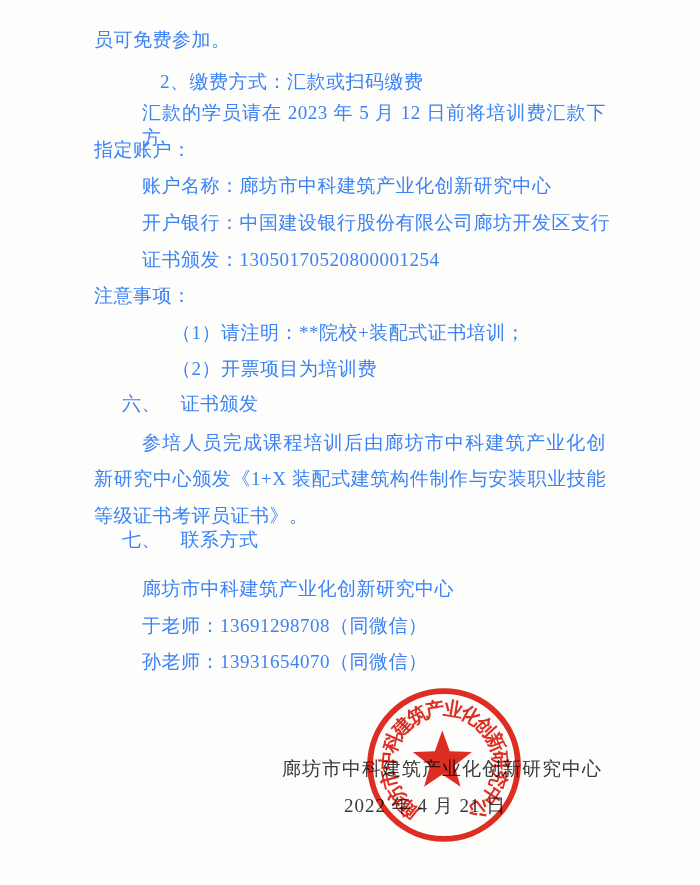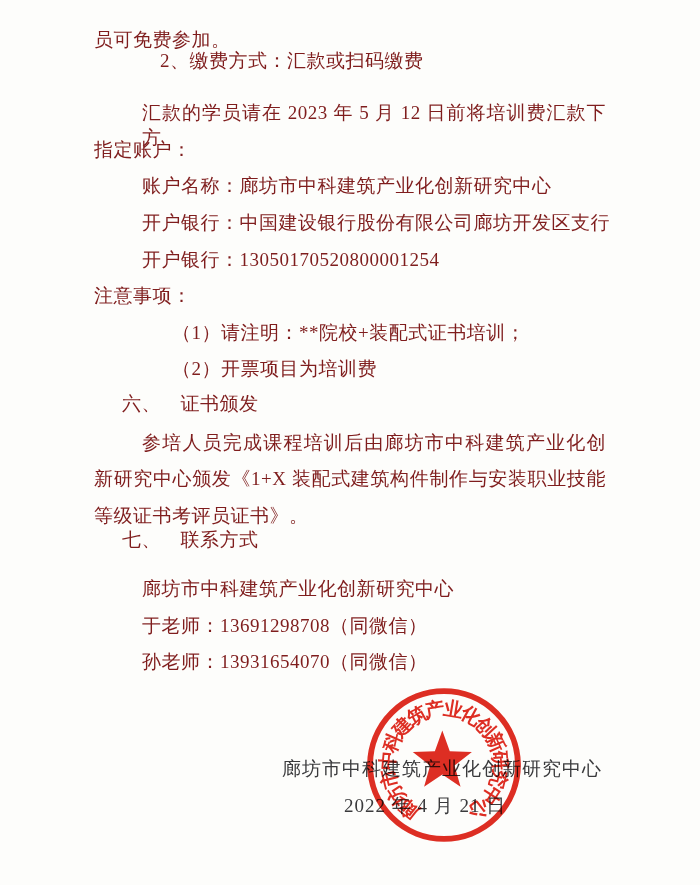--- a/index.html
+++ b/index.html
@@ -9,21 +9,21 @@
     font-family: "Liberation Serif", "DejaVu Serif", serif;
     position: relative;
     overflow: hidden;
   }
   .page { position: absolute; inset: 0; }
   .doc-line {
     position: absolute;
     left: 94px;
     font-size: 19px;
     line-height: 25px;
-    color: #7f1d1d;
+    color: #3b82f6;
     letter-spacing: 0.5px;
     white-space: nowrap;
   }
   .indent-para { left: 142px; }
   .indent-num  { left: 160px; }
   .indent-item { left: 172px; }
   .indent-sec  { left: 122px; }
   .fill {
     right: 94px;
     white-space: normal;
@@ -53,26 +53,26 @@
     font-weight: bold;
   }
 </style>
 </head>
 <body>
 
 <div class="page">
 
   <div id="doc-body">
       <div class="doc-line" style="top: 27px;">员可免费参加。</div>
-      <div class="doc-line indent-num" style="top: 48px;">2、缴费方式：汇款或扫码缴费</div>
+      <div class="doc-line indent-num" style="top: 69px;">2、缴费方式：汇款或扫码缴费</div>
       <div class="doc-line indent-para fill" style="top: 100px;">汇款的学员请在 2023 年 5 月 12 日前将培训费汇款下方</div>
       <div class="doc-line" style="top: 137px;">指定账户：</div>
       <div class="doc-line indent-para" style="top: 173px;">账户名称：廊坊市中科建筑产业化创新研究中心</div>
       <div class="doc-line indent-para" style="top: 210px;">开户银行：中国建设银行股份有限公司廊坊开发区支行</div>
-      <div class="doc-line indent-para" style="top: 247px;">开户银行：13050170520800001254</div>
+      <div class="doc-line indent-para" style="top: 247px;">证书颁发：13050170520800001254</div>
       <div class="doc-line" style="top: 283px;">注意事项：</div>
       <div class="doc-line indent-item" style="top: 320px;">（1）请注明：**院校+装配式证书培训；</div>
       <div class="doc-line indent-item" style="top: 356px;">（2）开票项目为培训费</div>
       <div class="doc-line indent-sec" style="top: 393px; font-family: Liberation Mono, monospace;">六、　证书颁发</div>
       <div class="doc-line indent-para fill" style="top: 430px;">参培人员完成课程培训后由廊坊市中科建筑产业化创</div>
       <div class="doc-line fill" style="top: 466px;">新研究中心颁发《1+X 装配式建筑构件制作与安装职业技能</div>
       <div class="doc-line" style="top: 503px;">等级证书考评员证书》。</div>
       <div class="doc-line indent-sec" style="top: 527px;">七、　联系方式</div>
       <div class="doc-line indent-para" style="top: 576px;">廊坊市中科建筑产业化创新研究中心</div>
       <div class="doc-line indent-para" style="top: 613px;">于老师：13691298708（同微信）</div>

